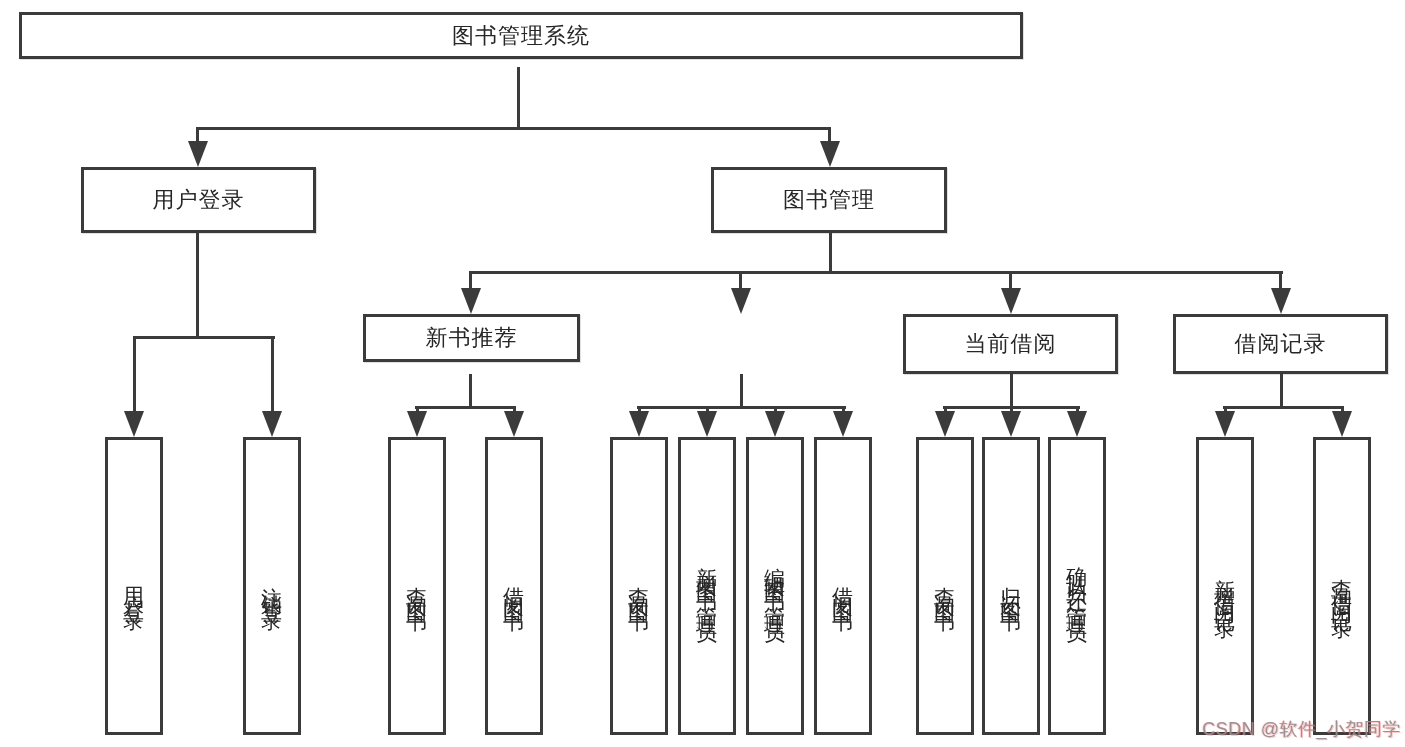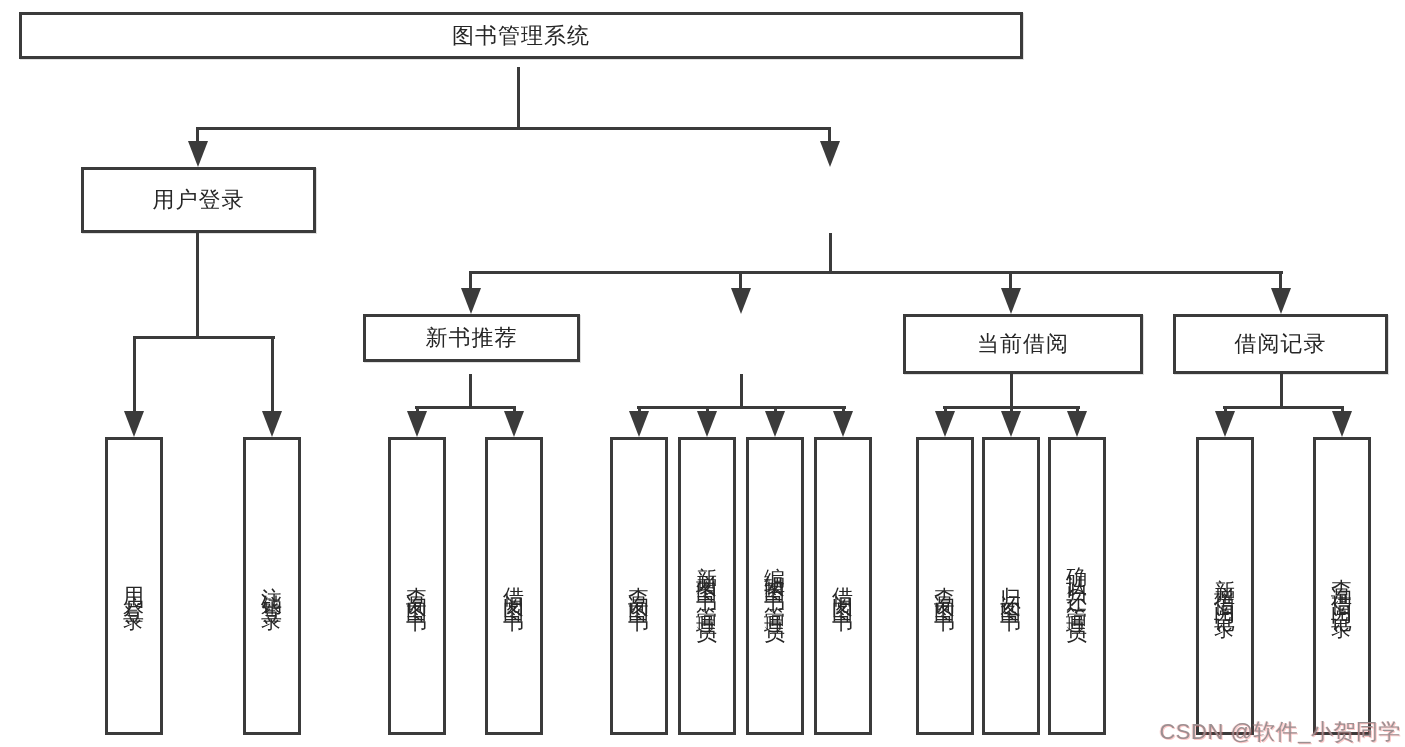--- a/index.html
+++ b/index.html
@@ -41,47 +41,50 @@
   .hl{position:absolute;height:3px;background:#3b3b3b;}
   .ah{
     position:absolute;width:0;height:0;
     border-left:10px solid transparent;
     border-right:10px solid transparent;
     border-top:26px solid #3b3b3b;
   }
   .watermark{
     position:absolute;
     top:717px;right:4px;
-    font-size:22px;
+    font-size:18px;
     color:rgba(150,140,142,0.95);
     text-shadow:1px 1px 0 rgba(250,100,100,0.35), -1px 0 0 rgba(250,100,100,0.25);
     z-index:10;
     letter-spacing:0.5px;
   }
 </style>
 </head>
 <body>
 
 <div class="canvas">
 
   <div class="box" style="left:19px;top:12px;width:1004px;height:47px">
     <span>图书管理系统</span>
   </div>
 
   <div class="box" style="left:81px;top:167px;width:235px;height:66px">
     <span>用户登录</span>
   </div>
 
+  <div class="box" style="left:711px;top:167px;width:236px;height:66px">
+    <span>图书管理</span>
+  </div>
 
   <div class="box" style="left:363px;top:314px;width:217px;height:48px">
     <span>新书推荐</span>
   </div>
 
 
-  <div class="box" style="left:903px;top:314px;width:240px;height:60px">
+  <div class="box" style="left:903px;top:314px;width:215px;height:60px">
     <span>当前借阅</span>
   </div>
 
   <div class="box" style="left:1173px;top:314px;width:215px;height:60px">
     <span>借阅记录</span>
   </div>
 
   <div class="vbox" style="left:105px;top:437px;width:58px;height:298px">
     <span class="vtext">用户登录</span>
   </div>

